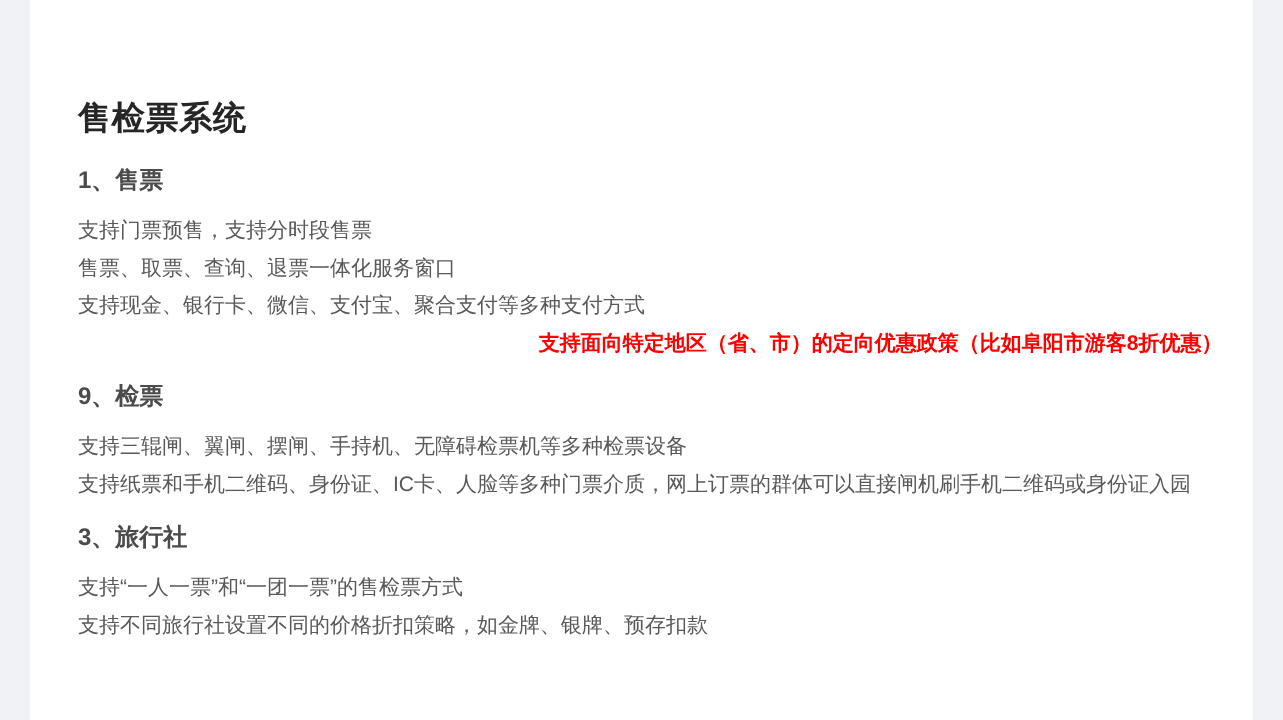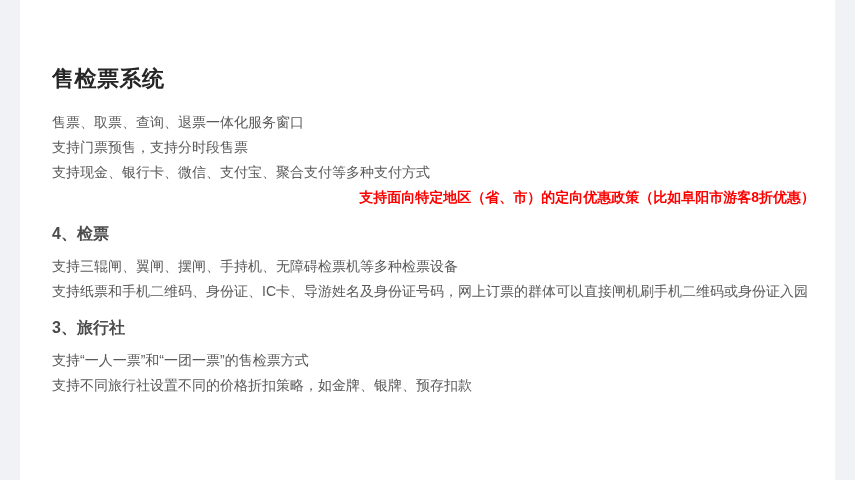--- a/index.html
+++ b/index.html
@@ -56,36 +56,37 @@
 </style>
 </head>
 <body>
 
 <div class="page">
   <div class="gutter"></div>
   <div class="content">
     <h1 class="doc-title">售检票系统</h1>
     <div id="sections">
   <div class="section">
+    <div class="section-heading">1、售票</div>
+
+  <p class="body-line">支持门票预售，支持分时段售票</p>
 
   <p class="body-line">售票、取票、查询、退票一体化服务窗口</p>
-
-  <p class="body-line">支持门票预售，支持分时段售票</p>
 
   <p class="body-line">支持现金、银行卡、微信、支付宝、聚合支付等多种支付方式</p>
 
   <p class="body-line highlight" style="color: rgb(254, 0, 0);">支持面向特定地区（省、市）的定向优惠政策（比如阜阳市游客8折优惠）</p>
 </div>
 
   <div class="section">
-    <div class="section-heading">4、检票</div>
+    <div class="section-heading">9、检票</div>
 
   <p class="body-line">支持三辊闸、翼闸、摆闸、手持机、无障碍检票机等多种检票设备</p>
 
-  <p class="body-line">支持纸票和手机二维码、身份证、IC卡、导游姓名及身份证号码，网上订票的群体可以直接闸机刷手机二维码或身份证入园</p>
+  <p class="body-line">支持纸票和手机二维码、身份证、IC卡、人脸等多种门票介质，网上订票的群体可以直接闸机刷手机二维码或身份证入园</p>
 </div>
 
   <div class="section">
     <div class="section-heading">3、旅行社</div>
 
 
   <p class="body-line">支持“一人一票”和“一团一票”的售检票方式</p>
 
   <p class="body-line">支持不同旅行社设置不同的价格折扣策略，如金牌、银牌、预存扣款</p>
 

